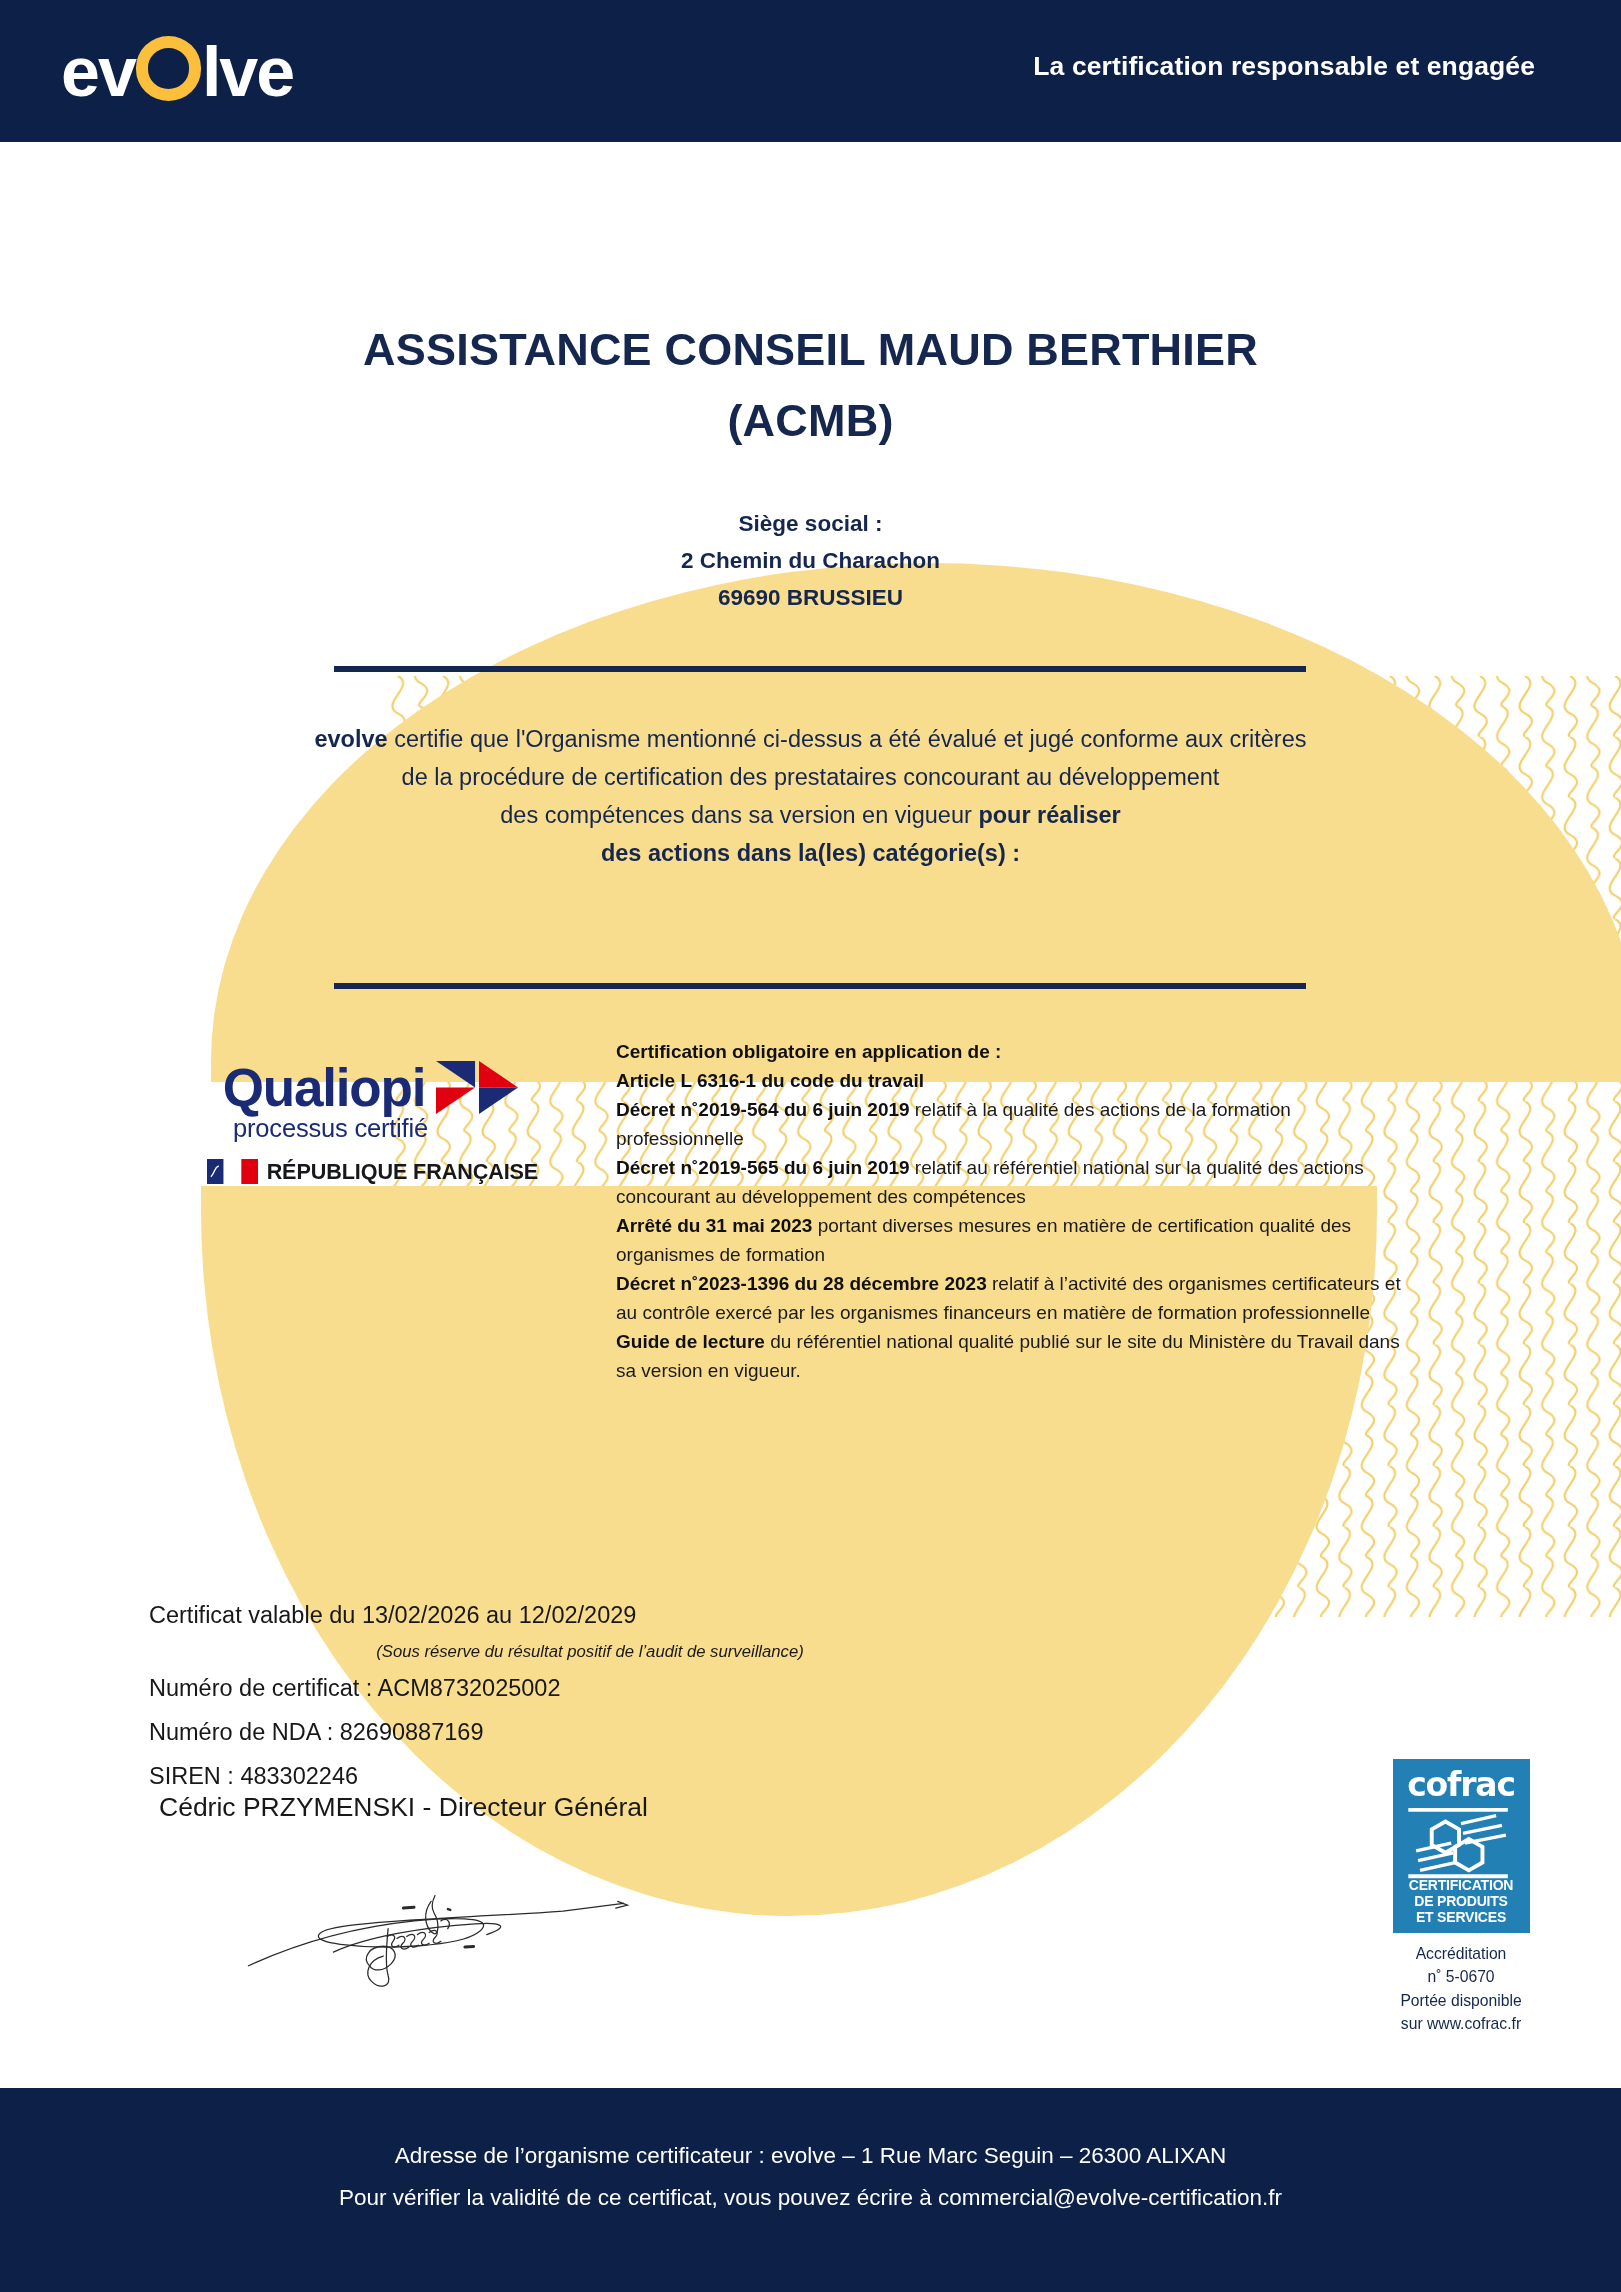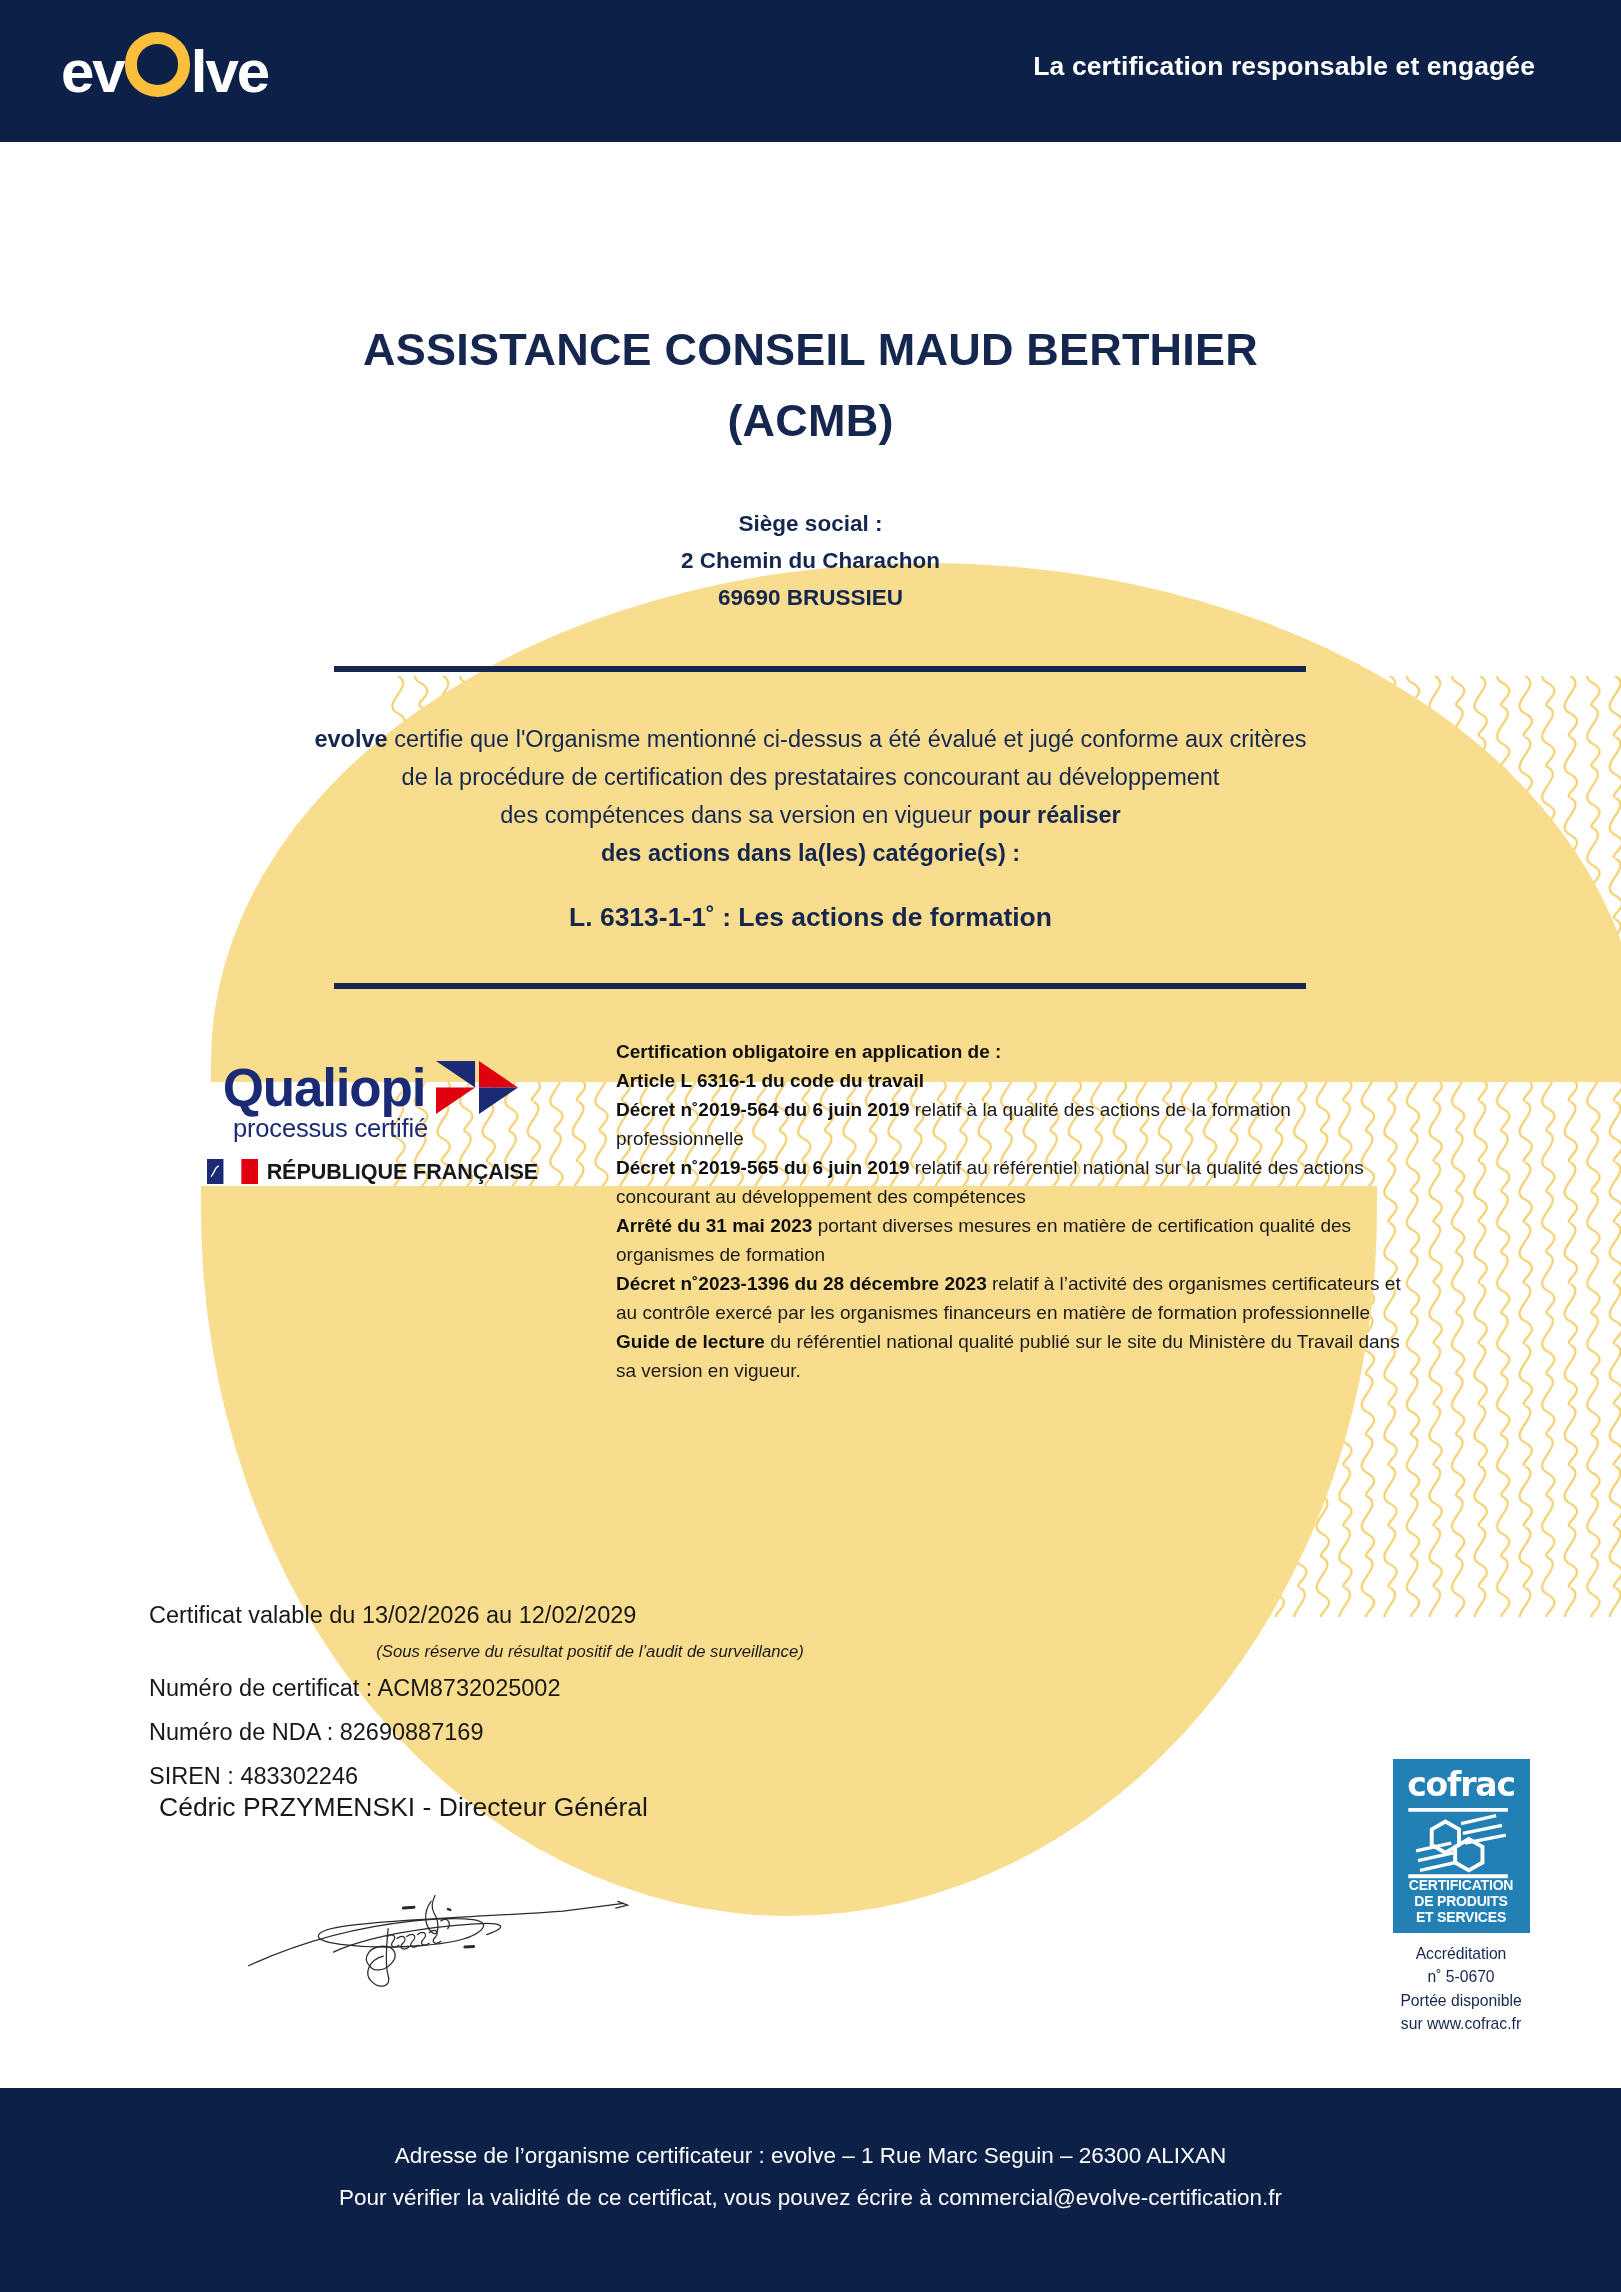--- a/index.html
+++ b/index.html
@@ -27,21 +27,21 @@
     top: 0; left: 0;
     width: 1621px;
     height: 142px;
     background: #0d2048;
     z-index: 30;
   }
   .logo {
     position: absolute;
     left: 61px;
     top: 17.6px;
-    font-size: 60px;
+    font-size: 70px;
     font-weight: 700;
     letter-spacing: -2px;
     line-height: 108px;
     color: #ffffff;
     user-select: none;
   }
   .logo .ring {
     position: relative;
     display: inline-block;
     width: 65px;
@@ -363,21 +363,20 @@
 
     <div class="rule rule-top"></div>
 
     <div class="cert-statement">
       <div><b>evolve</b><span> certifie que l'Organisme mentionné ci-dessus a été évalué et jugé conforme aux critères</span></div>
       <div>de la procédure de certification des prestataires concourant au développement</div>
       <div><span>des compétences dans sa version en vigueur </span><b>pour réaliser</b></div>
       <div><b>des actions dans la(les) catégorie(s) :</b></div>
     </div>
 
-    <div class="category-line">L. 6313-1-1˚ : Les actions de formation</div>
 
     <div class="rule rule-bottom"></div>
 
     <div class="qualiopi">
       <div class="q-row">
         <span class="q-word">Qualiopi</span>
         <svg class="q-arrows" viewBox="0 0 88 58">
           <polygon points="0,2 40,2 40,29" fill="#1b2a75"></polygon>
           <polygon points="44,2 84,29 44,29" fill="#e1000f"></polygon>
           <polygon points="0,29 40,29 0,56" fill="#e1000f"></polygon>

